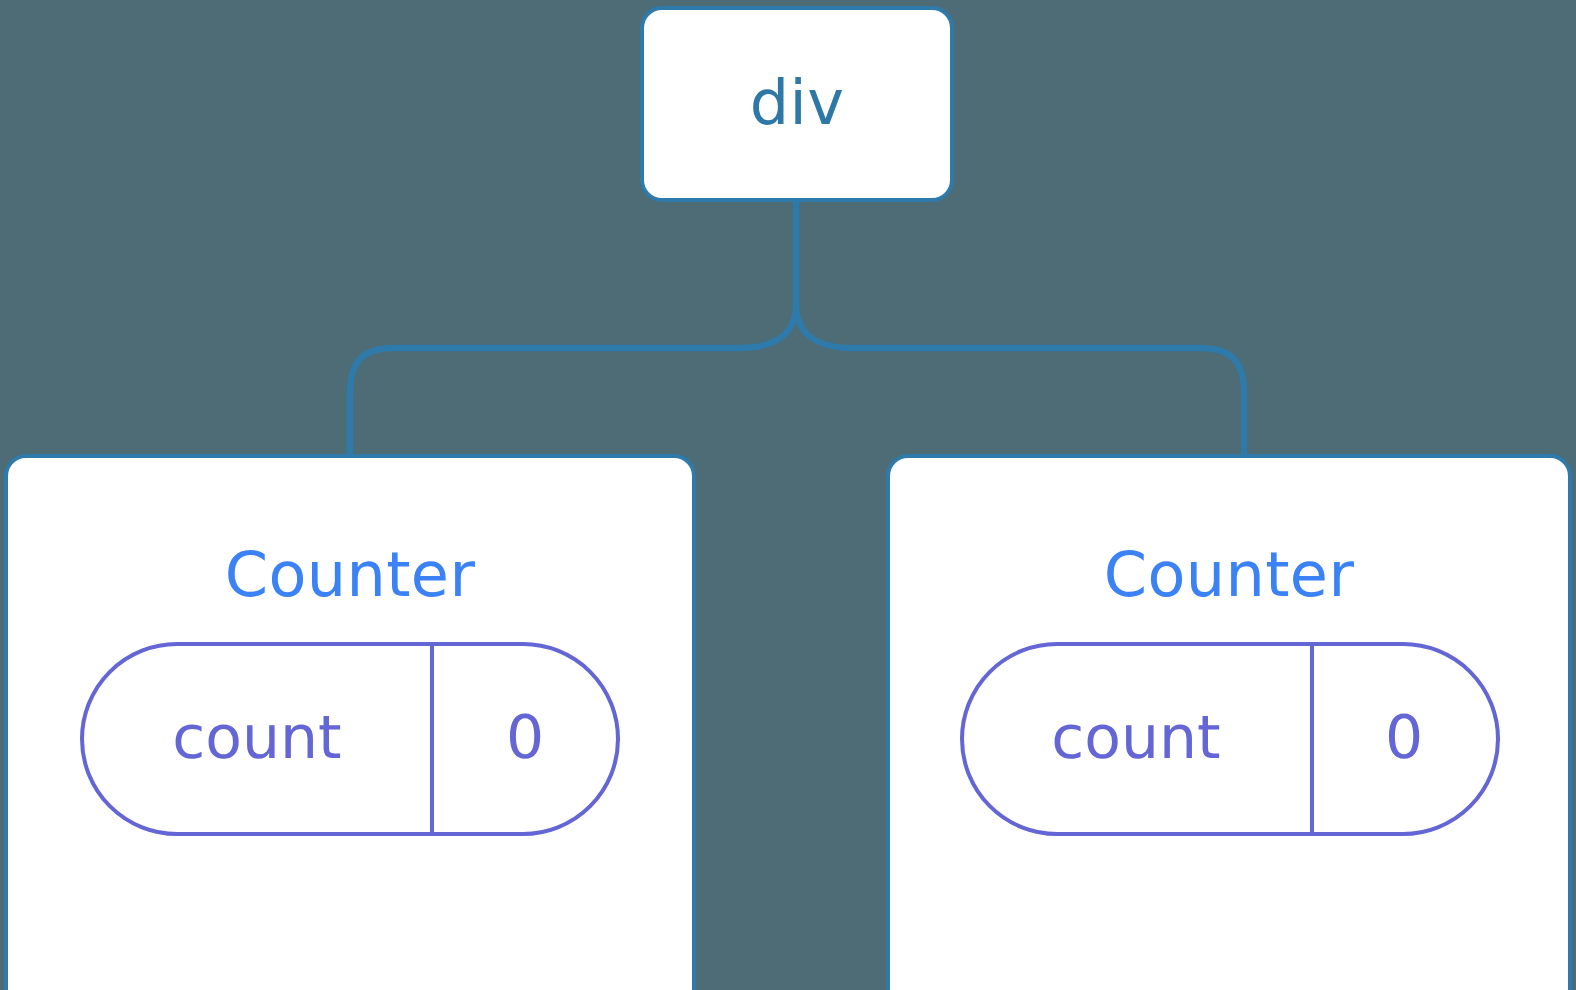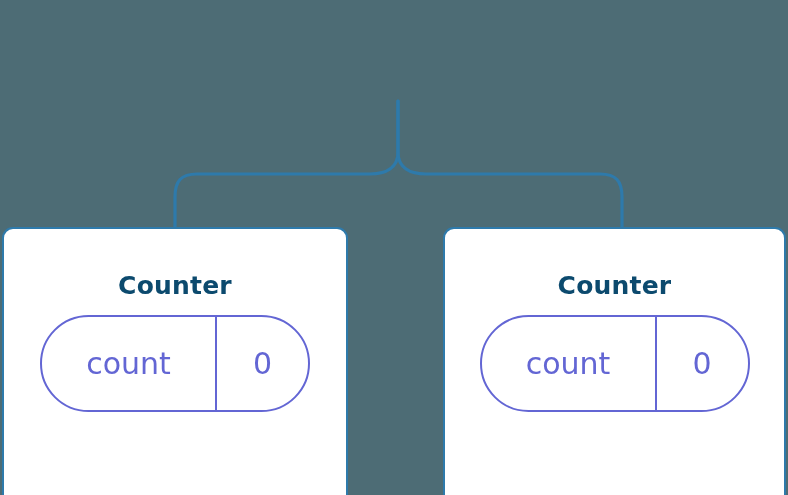--- a/index.html
+++ b/index.html
@@ -61,25 +61,24 @@
     width: 343px;
     height: 300px;
   }
   .counter-body {
     display: flex;
     flex-direction: column;
     align-items: center;
     padding-top: 44px;
   }
   .counter-title {
-    font-size: 25px;
-    color: #0c4a6e;
+    font-size: 31px;
+    color: #3b82f6;
     line-height: 1;
     letter-spacing: 0.2px;
-    font-weight: bold;
   }
   .state-pill {
     margin-top: 17px;
     display: flex;
     align-items: stretch;
     height: 97px;
     border: 2px solid #6366d4;
     border-radius: 49px;
     box-sizing: border-box;
     background: transparent;
@@ -115,20 +114,23 @@
 </head>
 <body>
 
 <div id="diagram-root">
 
   <svg id="edge-layer" viewBox="0 0 788 495" width="788" height="495" xmlns="http://www.w3.org/2000/svg">
     <path d="M 398 101 L 398 152 C 398 168 386 174 370 174 L 197 174 C 181 174 175 181 175 197 L 175 229" fill="none" stroke="#2e7aab" stroke-width="3.2" stroke-linecap="round"></path>
     <path d="M 398 101 L 398 152 C 398 168 410 174 426 174 L 600 174 C 616 174 622 181 622 197 L 622 229" fill="none" stroke="#2e7aab" stroke-width="3.2" stroke-linecap="round"></path>
   </svg>
 
+  <div class="node-card" id="node-div">
+    <span class="node-title">div</span>
+  </div>
 
   <div class="node-card" id="node-counter-left">
     <div class="counter-body">
       <span class="counter-title">Counter</span>
       <div class="state-pill" id="pill-left">
         <span class="pill-key">count</span>
         <span class="pill-divider"></span>
         <span class="pill-value">0</span>
       </div>
     </div>

